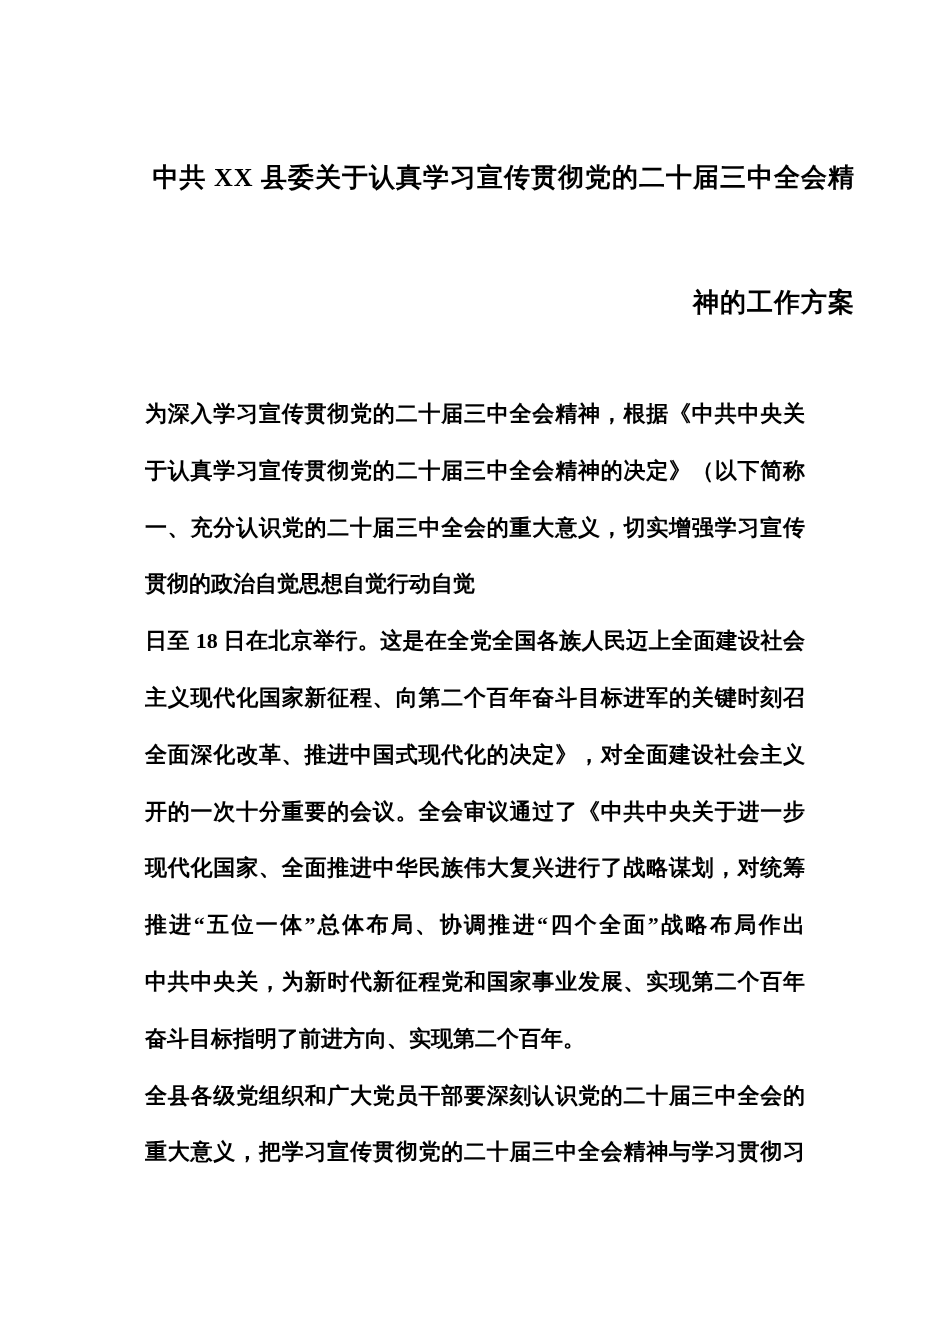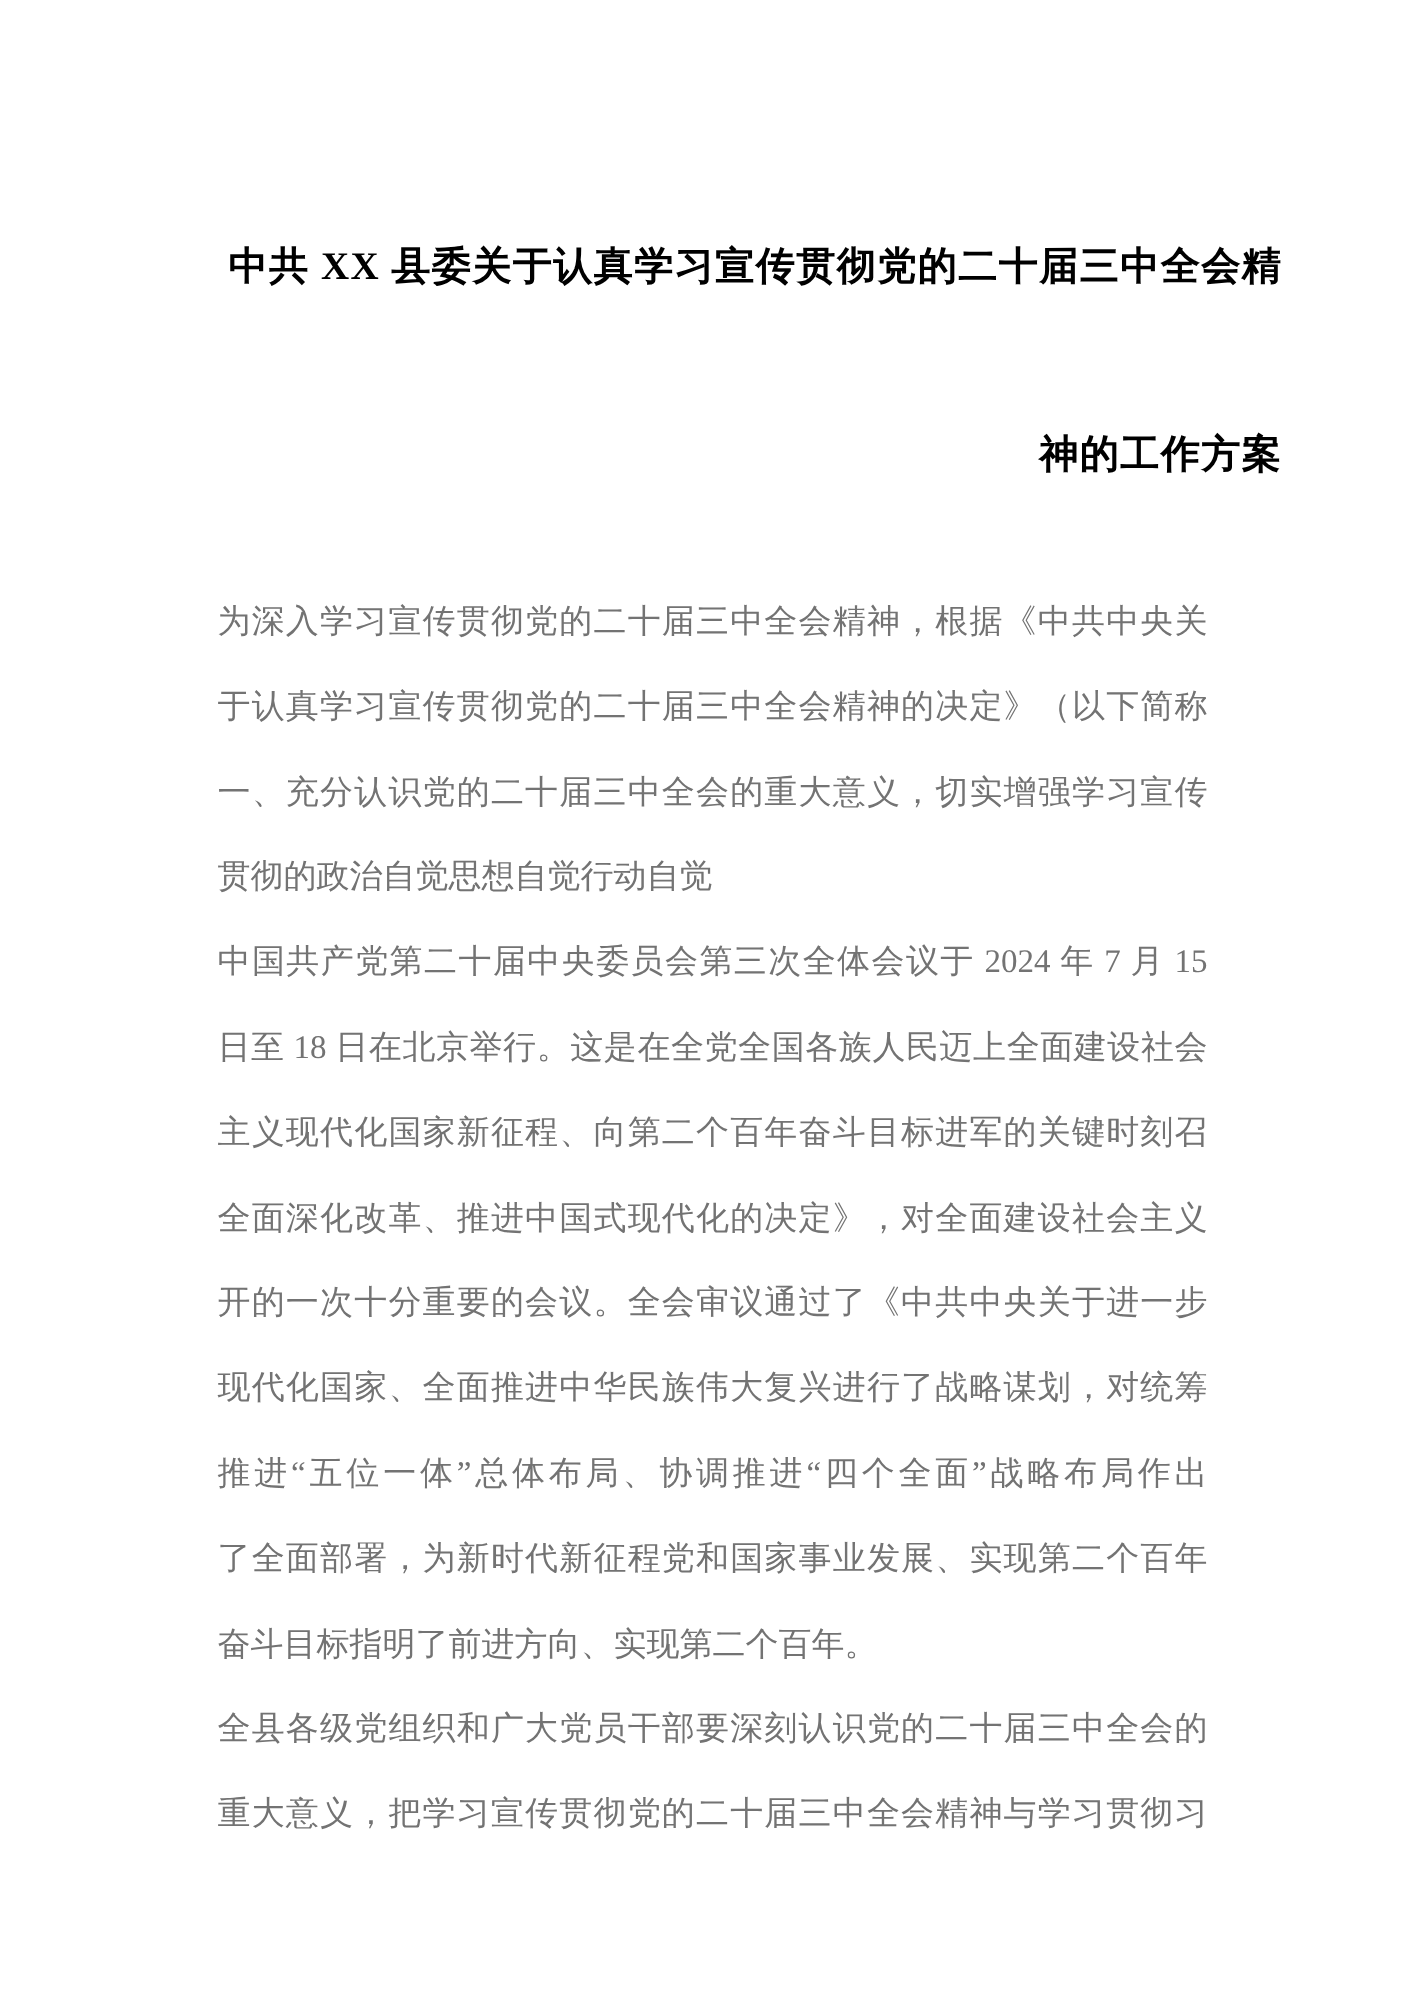--- a/index.html
+++ b/index.html
@@ -31,21 +31,22 @@
   .doc-title .title-line {
     white-space: nowrap;
   }
   .doc-body {
     position: absolute;
     top: 386px;
     left: 145px;
     width: 660px;
     font-size: 22px;
     line-height: 56.8px;
-    color: #737373;
+    color: #000000;
+    font-weight: bold;
   }
   .doc-body .line {
     white-space: nowrap;
     text-align: justify;
     text-align-last: justify;
     text-justify: inter-ideograph;
   }
   .doc-body .line.para-end {
     text-align-last: left;
   }
@@ -57,25 +58,24 @@
   <div class="doc-title">
     <div class="title-line">中共 XX 县委关于认真学习宣传贯彻党的二十届三中全会精</div>
     <div class="title-line">神的工作方案</div>
   </div>
 
   <div class="doc-body">
       <div class="line">为深入学习宣传贯彻党的二十届三中全会精神，根据《中共中央关</div>
       <div class="line">于认真学习宣传贯彻党的二十届三中全会精神的决定》（以下简称</div>
       <div class="line">一、充分认识党的二十届三中全会的重大意义，切实增强学习宣传</div>
       <div class="line para-end">贯彻的政治自觉思想自觉行动自觉</div>
-      <div class="line">中国共产党第二十届中央委员会第三次全体会议于 2024 年 7 月 15</div>
       <div class="line">日至 18 日在北京举行。这是在全党全国各族人民迈上全面建设社会</div>
       <div class="line">主义现代化国家新征程、向第二个百年奋斗目标进军的关键时刻召</div>
       <div class="line">全面深化改革、推进中国式现代化的决定》，对全面建设社会主义</div>
       <div class="line">开的一次十分重要的会议。全会审议通过了《中共中央关于进一步</div>
       <div class="line">现代化国家、全面推进中华民族伟大复兴进行了战略谋划，对统筹</div>
       <div class="line">推进“五位一体”总体布局、协调推进“四个全面”战略布局作出</div>
-      <div class="line">了全面部署，为新时代新征程党和国家事业发展、实现第二个百年</div>
+      <div class="line">中共中央关，为新时代新征程党和国家事业发展、实现第二个百年</div>
       <div class="line para-end">奋斗目标指明了前进方向、实现第二个百年。</div>
       <div class="line">全县各级党组织和广大党员干部要深刻认识党的二十届三中全会的</div>
       <div class="line">重大意义，把学习宣传贯彻党的二十届三中全会精神与学习贯彻习</div>
     </div>
 </div>
 
 </body></html>

